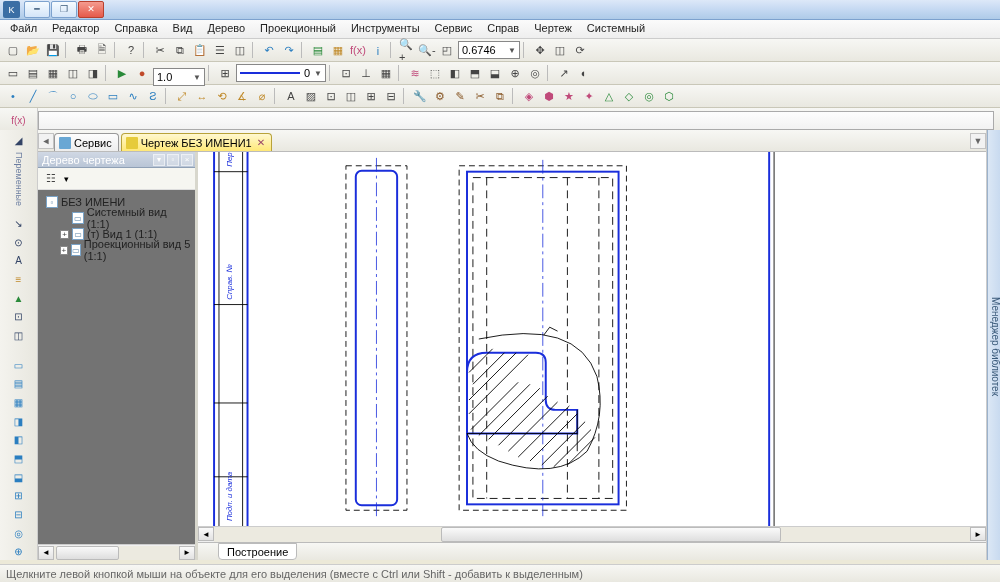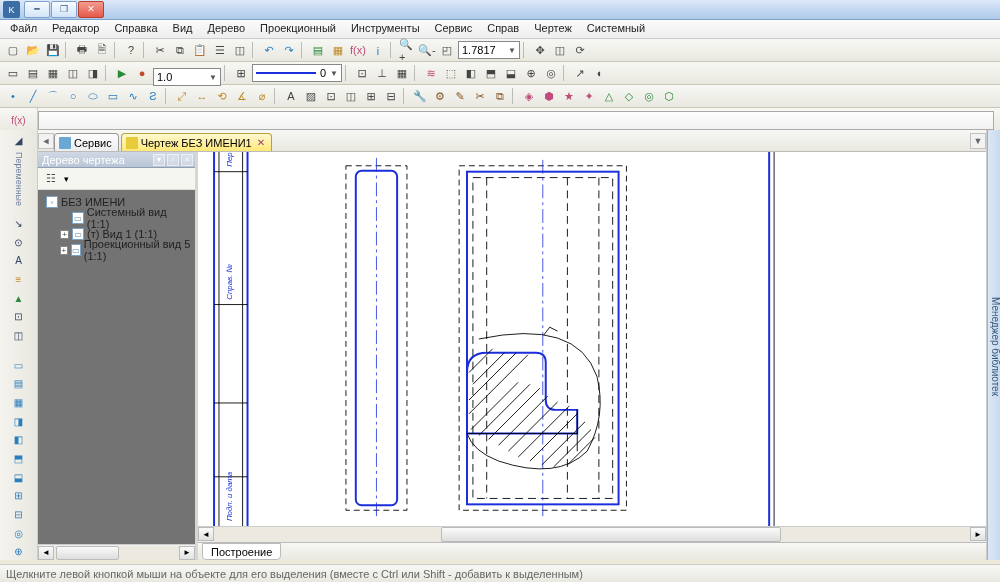--- a/index.html
+++ b/index.html
@@ -62,21 +62,21 @@
   .tscroll .strack { flex:1; height:14px; background:#eceae0; position:relative; }
   .tscroll .sthumb { position:absolute; left:2px; width:50%; top:0; bottom:0; background:linear-gradient(#fafafa,#dedede); border:1px solid #bbb; border-radius:2px; }
 
   .canvasarea { flex:1; display:flex; flex-direction:column; background:#fff; position:relative; }
   .drawing { flex:1; overflow:hidden; position:relative; background:#fff; }
   .hscroll { height:16px; background:#f0f0f0; display:flex; border-top:1px solid #ccc; }
   .hscroll .sbtn { width:16px; height:14px; background:linear-gradient(#fafafa,#e2e2e2); border:1px solid #bbb; font-size:8px; display:flex; align-items:center; justify-content:center; }
   .hscroll .strack { flex:1; background:#eceae0; position:relative; }
   .hscroll .sthumb { position:absolute; left:30%; width:45%; top:0; bottom:0; background:linear-gradient(#fafafa,#dedede); border:1px solid #bbb; border-radius:2px; }
   .bottab { height:18px; display:flex; border-top:1px solid #bbb; background:linear-gradient(#f7f7f4,#e9e8e0); }
-  .bottab .bt { padding:2px 8px; border:1px solid #bbb; border-radius:0 0 4px 4px; background:#fff; margin-left:4px; font-size:11px; }
+  .bottab .bt { padding:2px 8px; border:1px solid #bbb; border-radius:0 0 4px 4px; background:#fff; margin-left:20px; font-size:11px; }
 
   
   .status { position:absolute; bottom:0; left:0; right:0; height:18px; background:linear-gradient(#f7f7f4,#e9e8e0); border-top:1px solid #ccc; font-size:10px; color:#666; display:flex; align-items:center; padding-left:6px; overflow:hidden;}
 
   
   .blue { stroke:#1a2edb; stroke-width:2; fill:none; }
   .thin { stroke:#000; stroke-width:.9; fill:none; }
   .hatch { stroke:#000; stroke-width:.9; }
   .dashrect { stroke:#000; stroke-width:.9; stroke-dasharray:6 4; fill:none; }
   .axis { stroke:#1a2edb; stroke-width:.8; stroke-dasharray:14 4 3 4; fill:none; }
@@ -131,39 +131,39 @@
   <div class="sep"></div>
   <div class="tbtn" style="color:#2a8a3a;">▤</div>
   <div class="tbtn" style="color:#c08a2a;">▦</div>
   <div class="tbtn" style="color:#c04a7a;">f(x)</div>
   <div class="tbtn" style="color:#2a7ec0;">ℹ</div>
   <div class="sep"></div>
   <div class="tbtn">🔍+</div>
   <div class="tbtn">🔍-</div>
   <div class="tbtn">◰</div>
   <div class="combo" style="width:62px;">
-    <span>1.7817</span>
+    <span>0.6746</span>
       <span class="dd">▼</span>
   </div>
   <div class="sep"></div>
   <div class="tbtn">✥</div>
   <div class="tbtn">◫</div>
   <div class="tbtn">⟳</div>
 </div>
 
 <div class="toolrow">
   <div class="tbtn">▭</div>
   <div class="tbtn">▤</div>
   <div class="tbtn">▦</div>
   <div class="tbtn">◫</div>
   <div class="tbtn">◨</div>
   <div class="sep"></div>
   <div class="tbtn" style="color:#2a8a3a;">▶</div>
   <div class="tbtn" style="color:#c04a2a;">●</div>
-  <div class="combo" style="width:68px;margin-top:8px;">
+  <div class="combo" style="width:52px;margin-top:8px;">
     <span>1.0</span>
       <span class="dd">▼</span>
   </div>
   <div class="sep"></div>
   <div class="tbtn">⊞</div>
   <div class="combo" style="width:90px;">
     <span style="border-top:2px solid #1a2edb; width:60px; height:0;"></span>
       <span style="margin-left:4px;">0</span>
       <span class="dd">▼</span>
   </div>

